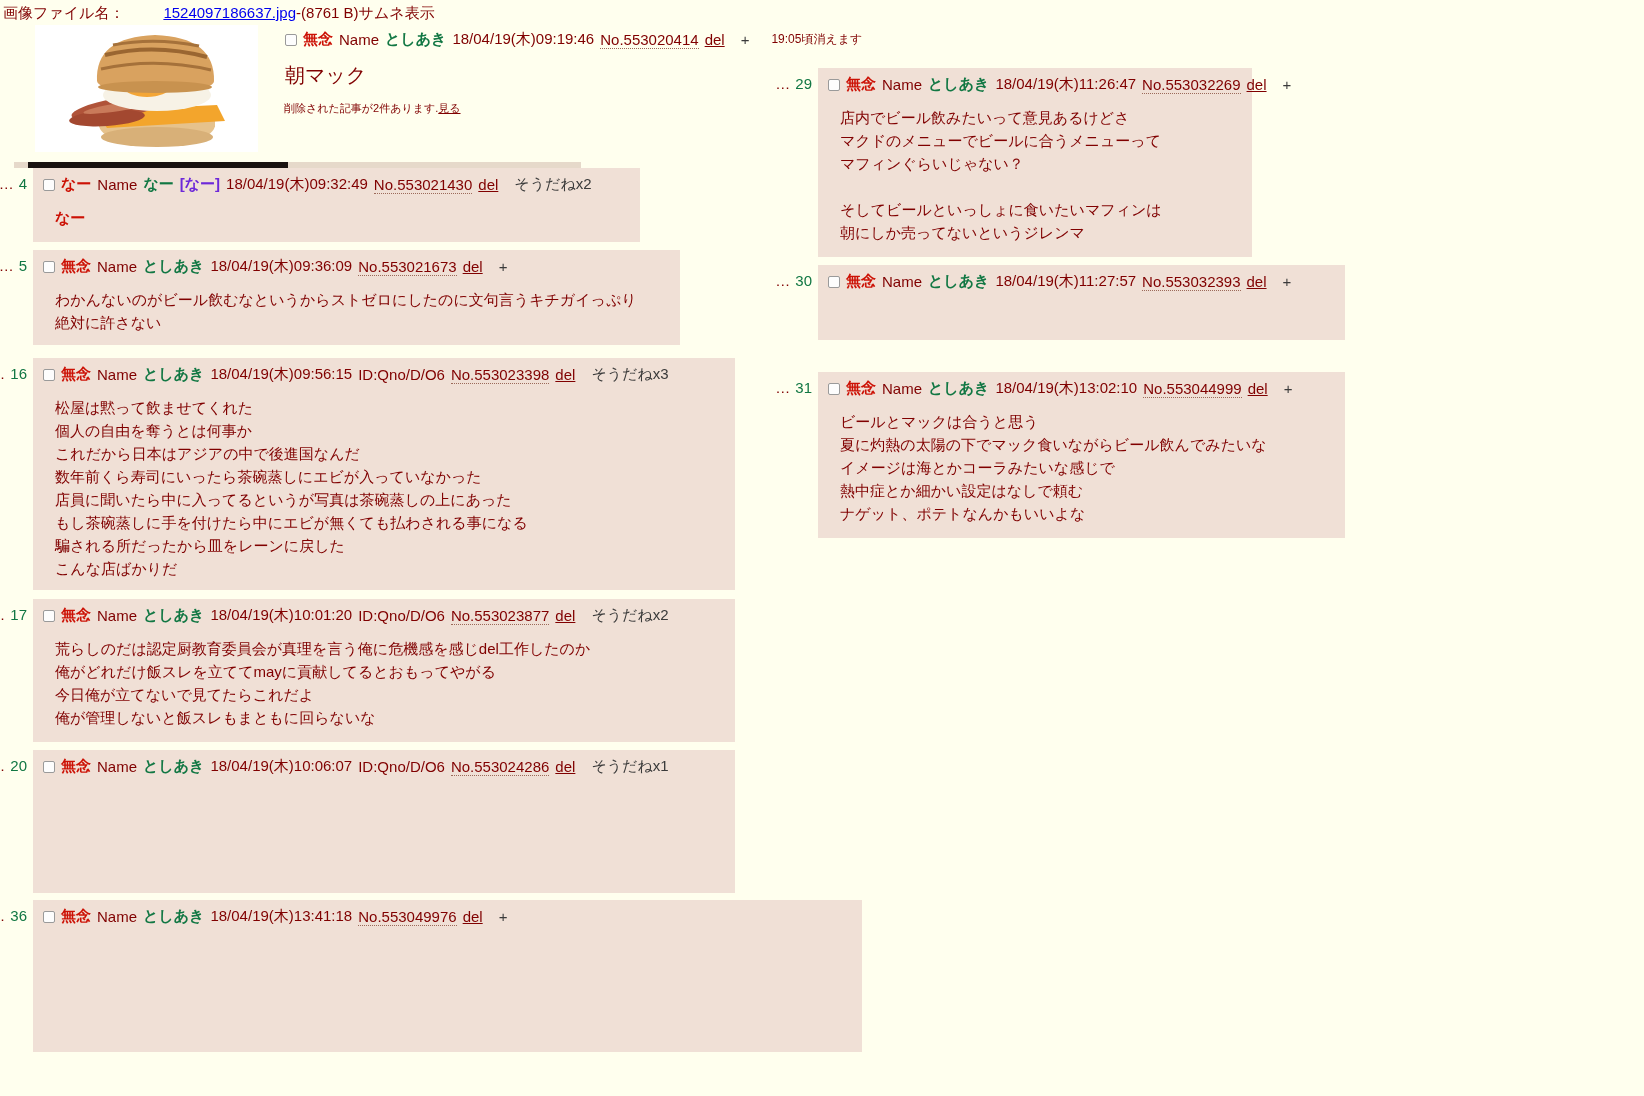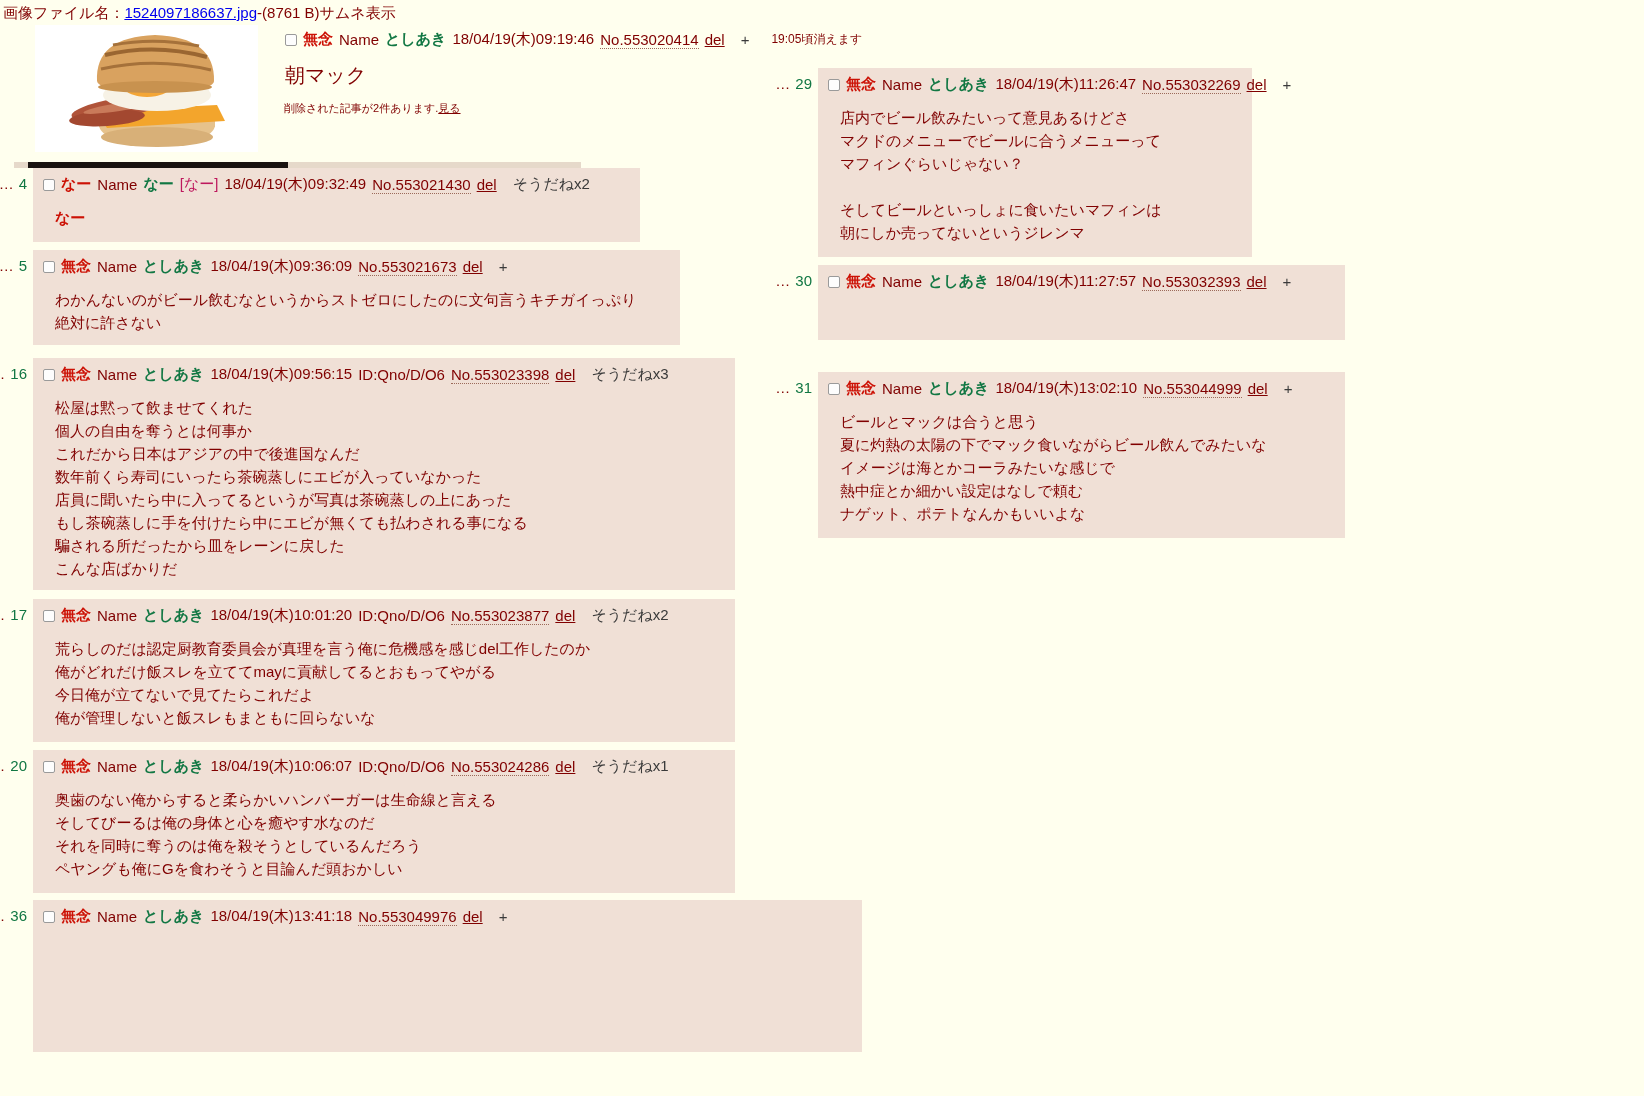--- a/index.html
+++ b/index.html
@@ -5,37 +5,37 @@
   html,body{margin:0;padding:0;}
   body{
     background:#ffffee;
     font-family:"Liberation Sans","DejaVu Sans",sans-serif;
     color:#800000;
   }
   #page{position:relative;width:1644px;height:1096px;overflow:hidden;background:#ffffee;}
 
   
   #fileline{position:absolute;left:3px;top:4px;font-size:15px;white-space:nowrap;}
-  .filelink{color:#0000ee;text-decoration:underline;cursor:pointer;}
+  .filelink{color:#0000ee;text-decoration:underline;cursor:pointer;margin-left:39px;}
 
   
   #thumb{position:absolute;left:35px;top:25px;width:223px;height:127px;background:#ffffff;cursor:pointer;}
 
   
   #expirybar{position:absolute;left:14px;top:162px;width:567px;height:6px;background:#e6d9ca;}
   #expiryfill{position:absolute;left:14px;top:0;width:260px;height:6px;background:#191210;}
 
   
   .post{position:absolute;background:#f0e0d6;}
   .hdr{position:absolute;top:7px;left:10px;display:flex;align-items:center;font-size:15px;white-space:nowrap;color:#800000;}
   .hdr > *{margin-right:6px;}
   .cb{display:inline-block;width:12px;height:12px;background:#fdfdfd;border:1px solid #9a9a9a;border-radius:2px;box-sizing:border-box;cursor:pointer;flex:0 0 auto;}
   .subject{color:#cc1105;font-weight:bold;}
   .pname{color:#117743;font-weight:bold;}
-  .ptag{color:#be185d;font-weight:normal;cursor:pointer;}
+  .ptag{color:#6d28d9;font-weight:bold;cursor:pointer;}
   .pdate{color:#800000;}
   .pid{color:#800000;}
   .pno{color:#800000;border-bottom:1px dotted #9c6a5a;cursor:pointer;}
   .pdel{color:#800000;text-decoration:underline;cursor:pointer;}
   .tail{color:#3a3a3a;margin-left:10px;cursor:pointer;}
   .pbody{position:absolute;top:38px;left:22px;right:12px;font-size:15px;line-height:23px;white-space:pre-line;color:#800000;word-break:break-all;}
   .pbody.redbold{color:#cc1105;font-weight:bold;}
   .marker{position:absolute;right:100%;top:7px;margin-right:6px;font-size:15px;white-space:nowrap;}
   .dots{color:#800000;cursor:pointer;}
   .rnum{color:#117743;margin-left:5px;}
@@ -187,24 +187,20 @@
       <span class="cb"></span>
       <span class="subject">無念</span>
       <span>Name</span>
       <span class="pname">としあき</span>
       <span class="pdate">18/04/19(木)10:06:07</span>
       <span class="pid">ID:Qno/D/O6</span>
       <span class="pno">No.553024286</span>
       <span class="pdel">del</span>
       <span class="tail">そうだねx1</span>
     </div>
-    <div class="pbody">奥歯のない俺からすると柔らかいハンバーガーは生命線と言える
-そしてびーるは俺の身体と心を癒やす水なのだ
-それを同時に奪うのは俺を殺そうとしているんだろう
-ペヤングも俺にGを食わそうと目論んだ頭おかしい</div>
   </div>
 
   <div class="post" style="left:33px;top:900px;width:829px;height:152px;">
     <span class="marker"><span class="dots">…</span><span class="rnum">36</span></span>
     <div class="hdr">
       <span class="cb"></span>
       <span class="subject">無念</span>
       <span>Name</span>
       <span class="pname">としあき</span>
       <span class="pdate">18/04/19(木)13:41:18</span>

